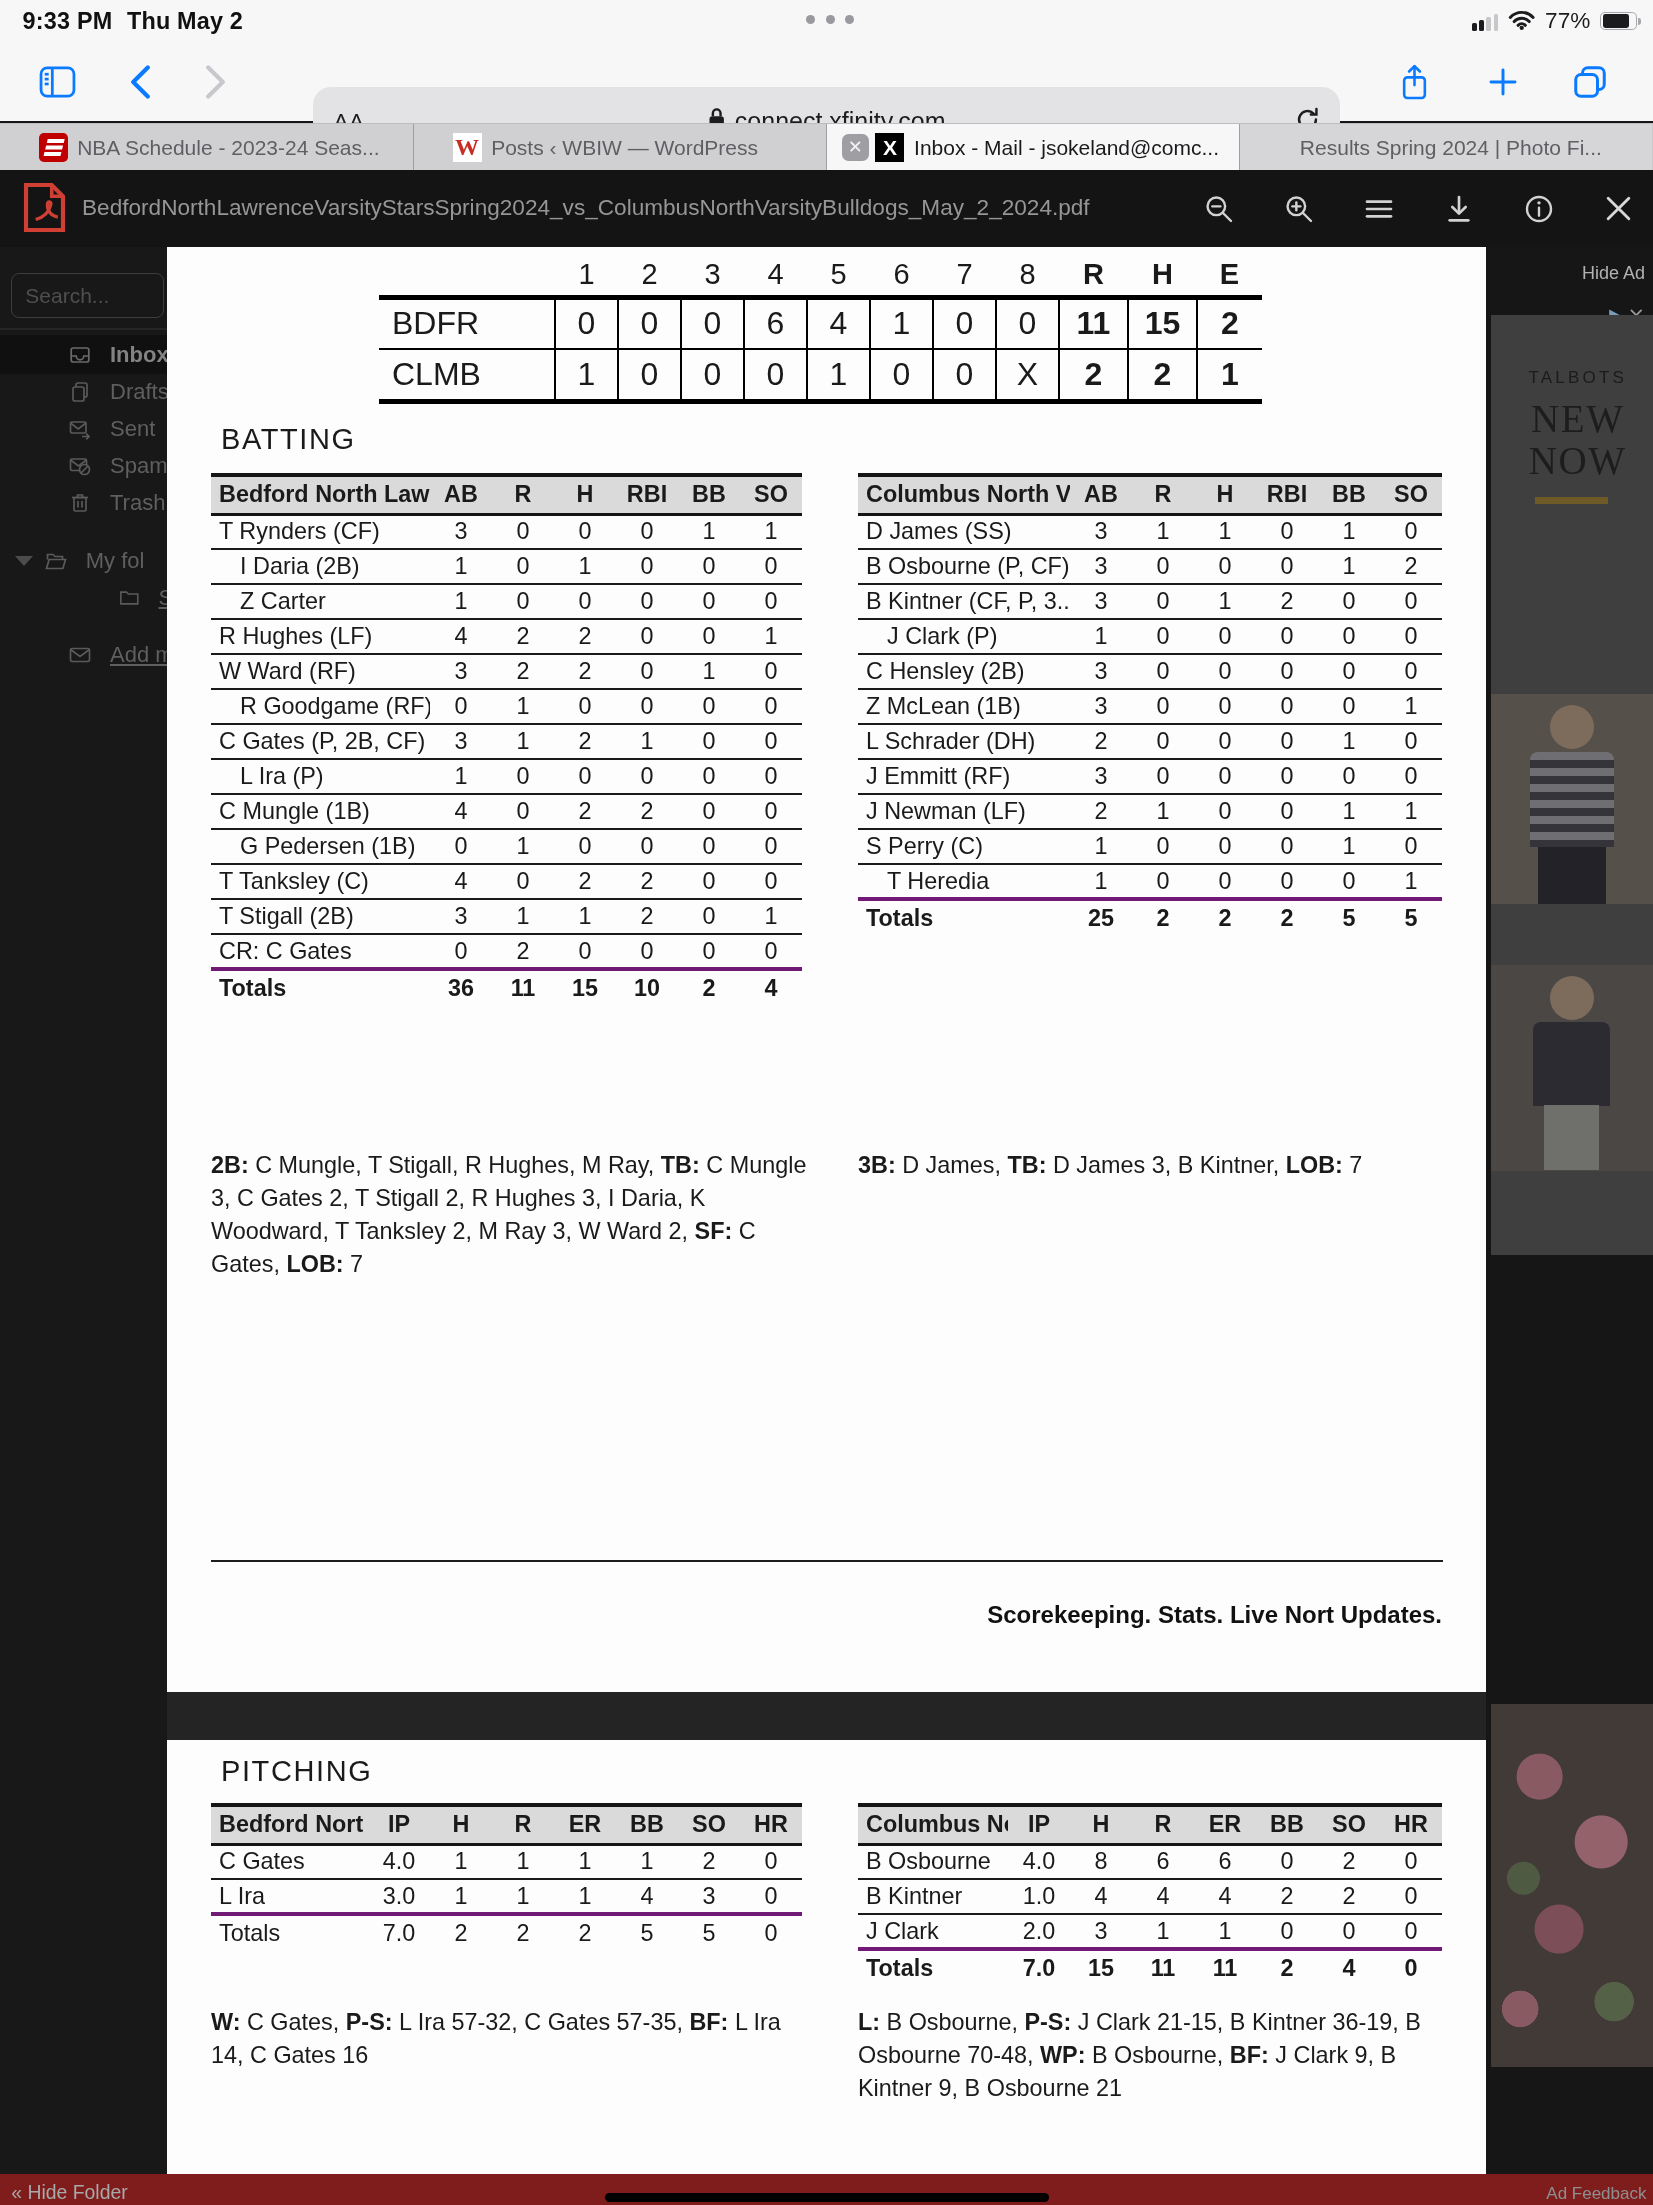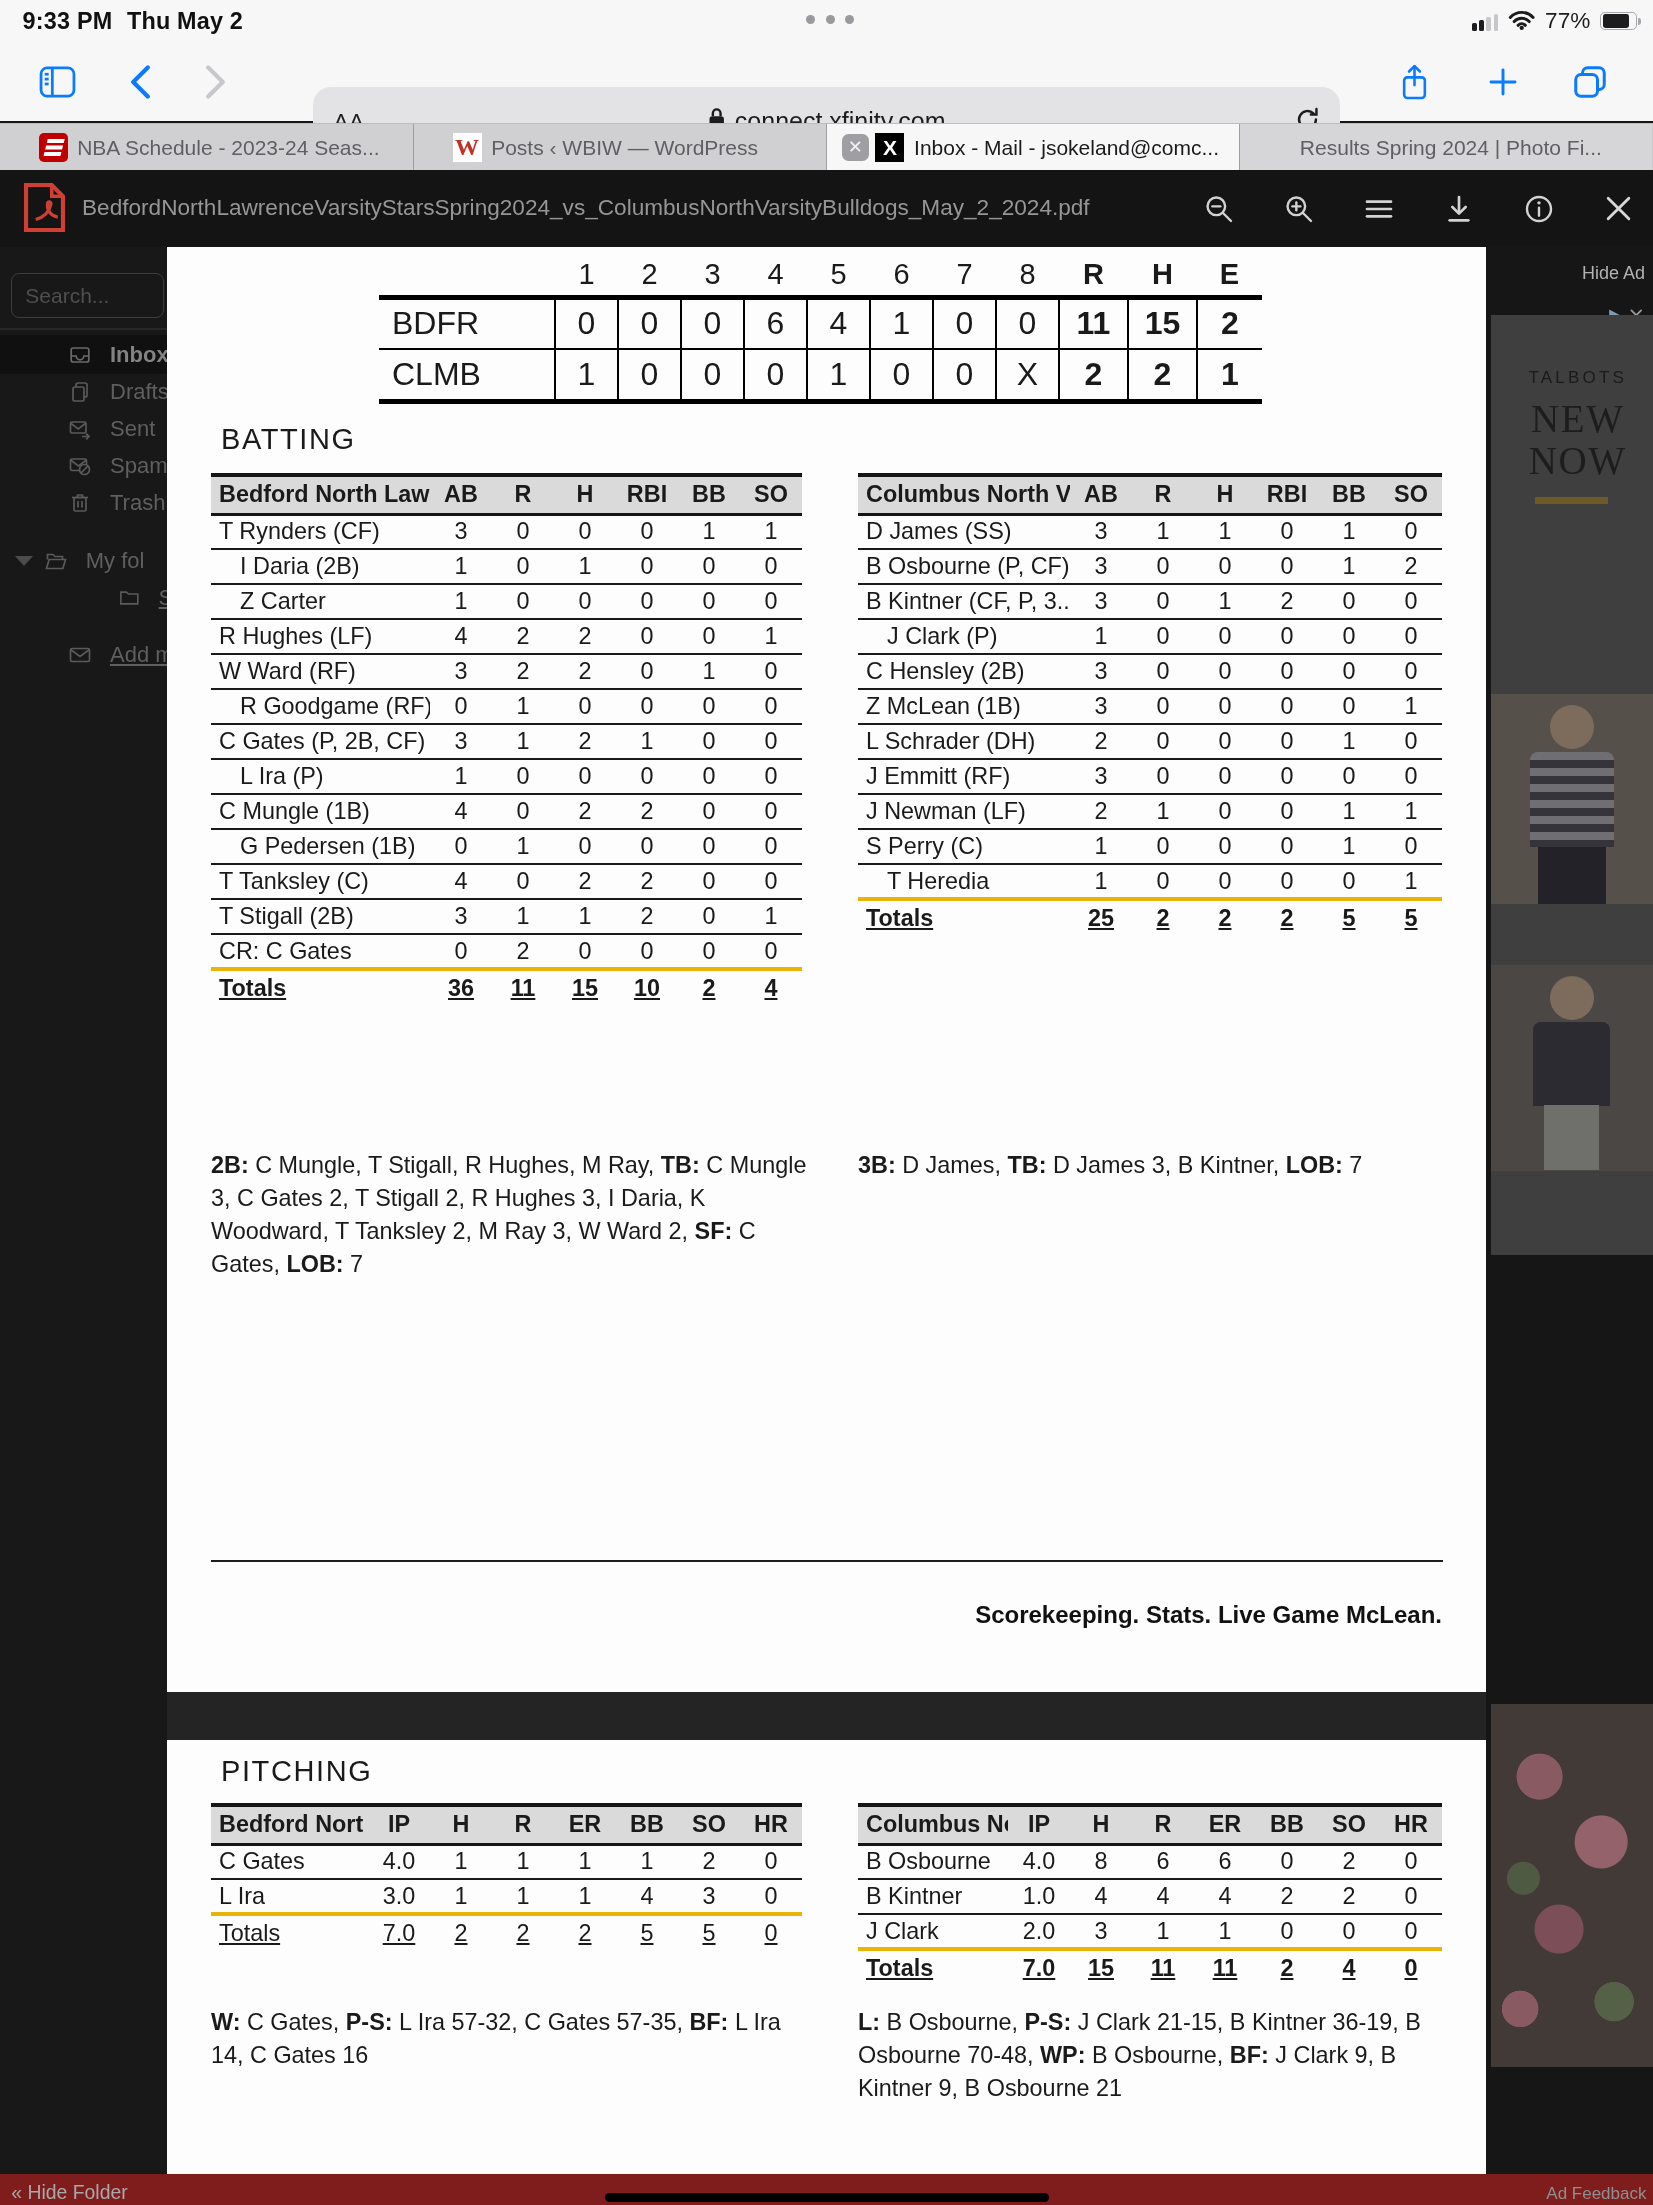--- a/index.html
+++ b/index.html
@@ -121,21 +121,21 @@
   .br  { left:691px; top:226px; width:584px; }
   .bl2 { left:44px;  top:63px;  width:591px; }
   .br2 { left:691px; top:63px;  width:584px; }
   .boxwrap table { width:100%; border-collapse:collapse; table-layout:fixed; font-size:23.4px; color:#1a1a1a; }
   .boxwrap thead th { height:39px; background:#dadada; border-top:4px solid #151515; border-bottom:3.2px solid #151515; font-weight:700; text-align:center; }
   .boxwrap thead th.name { text-align:left; padding-left:8px; overflow:hidden; white-space:nowrap; }
   .boxwrap tbody td { height:35px; text-align:center; }
   .boxwrap tbody td.name { text-align:left; padding-left:8px; white-space:nowrap; overflow:hidden; }
   .boxwrap tbody td.name.ind { padding-left:29px; }
   .boxwrap tbody tr + tr td { border-top:2.4px solid #1a1a1a; }
-  .boxwrap tbody tr.tot td { border-top:4px solid #eab308; height:37px;text-decoration:underline; }
+  .boxwrap tbody tr.tot td { border-top:4px solid #701a75; height:37px; }
   .boxwrap tbody tr.tot.bold td { font-weight:700; }
   .boxwrap tbody tr.tot td.name { font-weight:inherit; }
   .boxwrap tbody tr.tot.bold td.name { font-weight:700; }
 
   .note { position:absolute; font-size:23.4px; line-height:33px; color:#1a1a1a; }
   .note .b { font-weight:700; }
   .nbl { left:44px; top:902px; width:604px; }
   .nbr { left:691px; top:902px; width:604px; }
   .npl { left:44px; top:266px; width:604px; }
   .npr { left:691px; top:266px; width:613px; }
@@ -781,21 +781,21 @@
                 <td>2</td>
                 <td>5</td>
                 <td>5</td>
               </tr>
             </tbody>
           </table>
         </div>
       <p class="note nbl" id="note-b0"><span class="b">2B:</span><span> C Mungle, T Stigall, R Hughes, M Ray, </span><span class="b">TB:</span><span> C Mungle 3, C Gates 2, T Stigall 2, R Hughes 3, I Daria, K Woodward, T Tanksley 2, M Ray 3, W Ward 2, </span><span class="b">SF:</span><span> C Gates, </span><span class="b">LOB:</span><span> 7</span></p>
       <p class="note nbr" id="note-b1"><span class="b">3B:</span><span> D James, </span><span class="b">TB:</span><span> D James 3, B Kintner, </span><span class="b">LOB:</span><span> 7</span></p>
       <div class="pgdivider"></div>
-      <div class="tagline">Scorekeeping. Stats. Live Game McLean.</div>
+      <div class="tagline">Scorekeeping. Stats. Live Nort Updates.</div>
     </div>
 
     <div class="page p2">
       <h2 class="secttitle pitch-title">PITCHING</h2>
       <div class="boxwrap bl2">
           <table id="pit0">
             <colgroup>
               <col>
               <col style="width: 62px;">
               <col style="width: 62px;">

